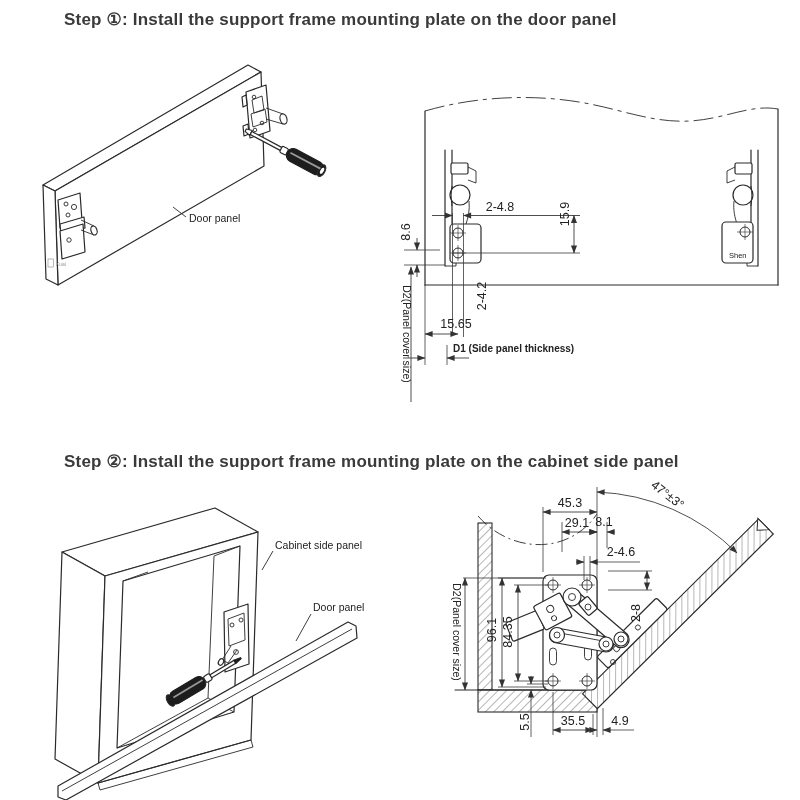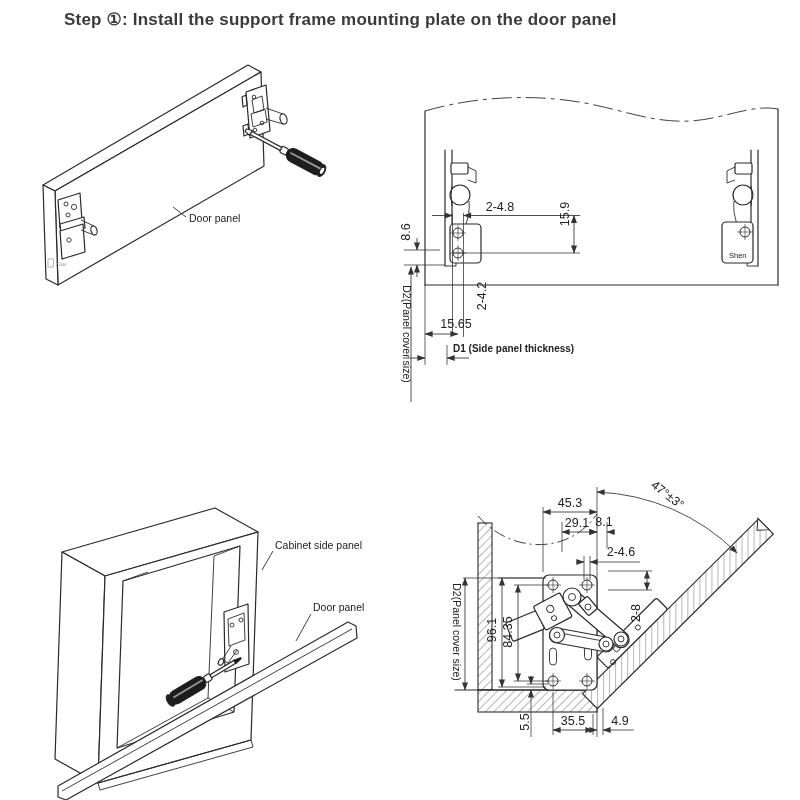--- a/index.html
+++ b/index.html
@@ -24,20 +24,21 @@
   .dimv{font-size:10.5px;text-anchor:middle;}
   .tiny{font-size:7.5px;}
   .wm{font-size:5px;fill:#999999;}
 </style>
 </head>
 <body>
 
 <div id="page">
 
   <div id="title1" class="step-title">Step ①: Install the support frame mounting plate on the door panel</div>
+  <div id="title2" class="step-title">Step ②: Install the support frame mounting plate on the cabinet side panel</div>
 
   <svg width="800" height="800" viewBox="0 0 800 800">
     <defs>
       <marker id="ar" viewBox="0 0 10 10" refX="9.5" refY="5" markerWidth="10" markerHeight="8" markerUnits="userSpaceOnUse" orient="auto-start-reverse">
         <path d="M0,1.2 L10,5 L0,8.8 Z" fill="#333"></path>
       </marker>
       <pattern id="hatch" width="6" height="6" patternUnits="userSpaceOnUse" patternTransform="rotate(45)">
         <rect width="6" height="6" fill="#ffffff"></rect>
         <line x1="0" y1="0" x2="0" y2="6" stroke="#4a4a4a" stroke-width="0.8"></line>
       </pattern>

